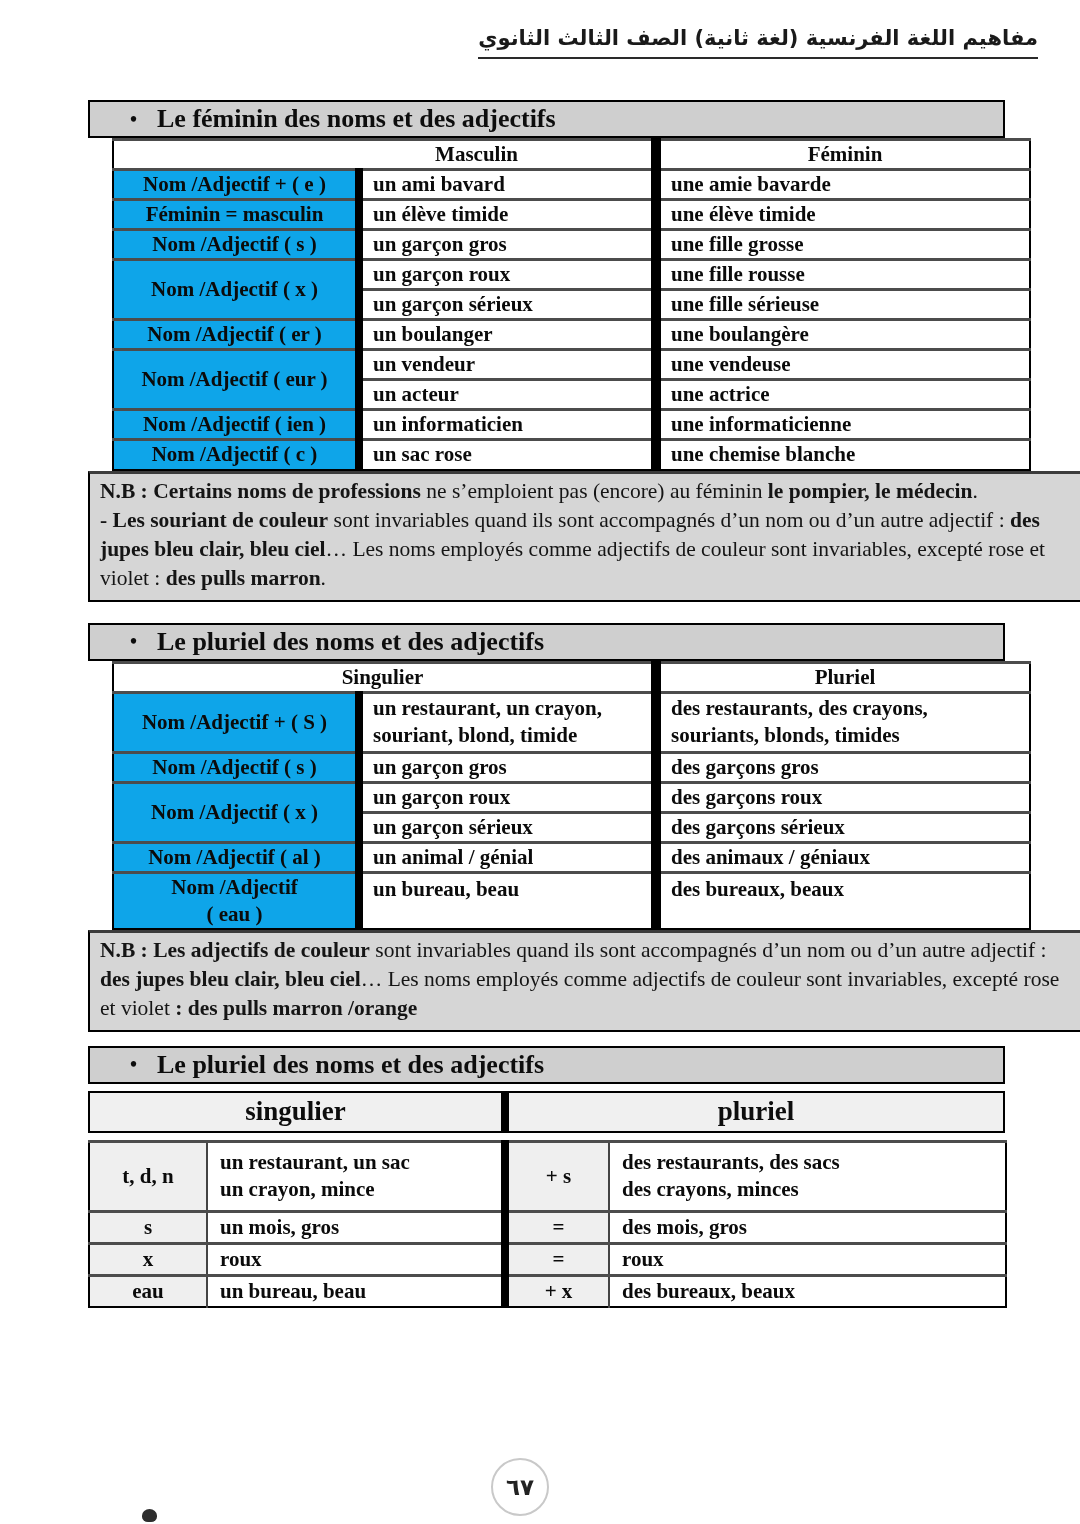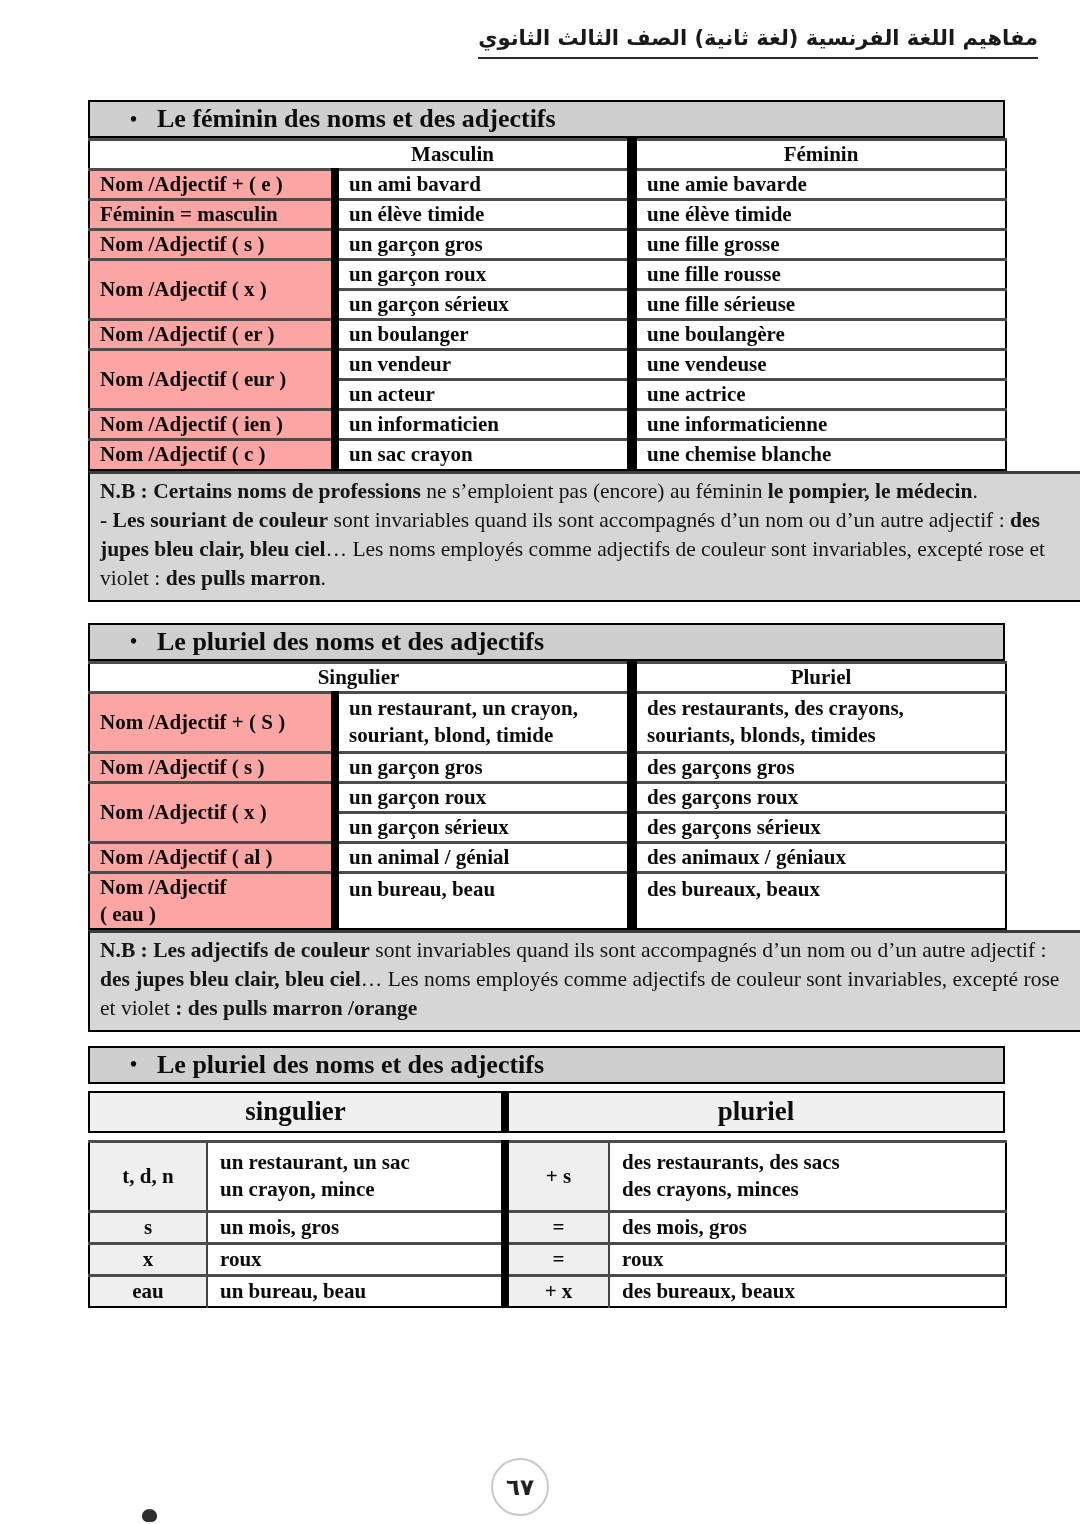--- a/index.html
+++ b/index.html
@@ -21,35 +21,35 @@
   .sec3{margin-top:14px;}
   
   .title-bar{
     box-sizing:border-box;height:38px;background:#cfcfcf;
     border:2px solid #000;display:flex;align-items:center;
     font-size:26px;font-weight:bold;color:#0d0d0d;
   }
   .title-bar .bullet{font-size:20px;margin:0 20px 0 40px;}
   
   table.gram{border-collapse:collapse;width:917px;table-layout:fixed;}
-  table.gram{border:2px solid #000;}
+  table.gram{border:2px solid #000;margin-left:24px;}
   table.gram td{
     box-sizing:border-box;font-size:21px;font-weight:bold;color:#0b0b0b;
     padding:0 10px;height:30px;border-top:3px solid #4c4c4c;
     white-space:pre-line;line-height:27px;vertical-align:middle;
   }
   col.c-label{width:246px;}
   col.c-masc{width:297px;}
   col.c-fem{width:374px;}
   td.hdr{
     background:#ededed;text-align:center;font-size:23px;height:35px;
     border-top:none;
   }
   td.hdr-left-t1{text-indent:188px;}
-  td.lbl{background:#fca5a5;border-right:8px solid #000;}
+  td.lbl{background:#0ea5e9;border-right:8px solid #000;text-align:center;}
   td.msc{background:#fff;border-right:10px solid #000;}
   td.fem{background:#fff;}
   td.va-b{vertical-align:bottom;padding-bottom:3px;}
   tr.tall td{height:60px;}
   tr.tall2 td{height:56px;}
   
   .note{
     box-sizing:border-box;width:994px;background:#d6d6d6;
     border:2px solid #000;border-top:3px solid #3c3c3c;
     padding:3px 12px 7px 10px;font-size:21.5px;line-height:29px;color:#151515;
@@ -152,21 +152,21 @@
         <td class="msc">un acteur</td>
         <td class="fem">une actrice</td>
       </tr>
       <tr>
         <td class="lbl">Nom /Adjectif  ( ien )</td>
         <td class="msc">un informaticien</td>
         <td class="fem">une informaticienne</td>
       </tr>
       <tr>
         <td class="lbl">Nom /Adjectif   ( c )</td>
-        <td class="msc">un sac crayon</td>
+        <td class="msc">un sac rose</td>
         <td class="fem">une chemise blanche</td>
       </tr>
     </tbody>
       </table>
     <div class="note">
       <div><span class="b">N.B : Certains noms de professions</span><span> ne s’emploient pas (encore) au féminin </span><span class="b">le pompier, le médecin</span><span>.</span></div>
       <div><span class="b">- Les souriant de couleur</span><span> sont invariables quand ils sont accompagnés d’un nom ou d’un autre adjectif : </span><span class="b">des jupes bleu clair, bleu ciel</span><span>…  Les noms employés comme adjectifs de couleur sont invariables, excepté rose et violet : </span><span class="b">des pulls marron</span><span>.</span></div>
     </div>
   </div>
 

